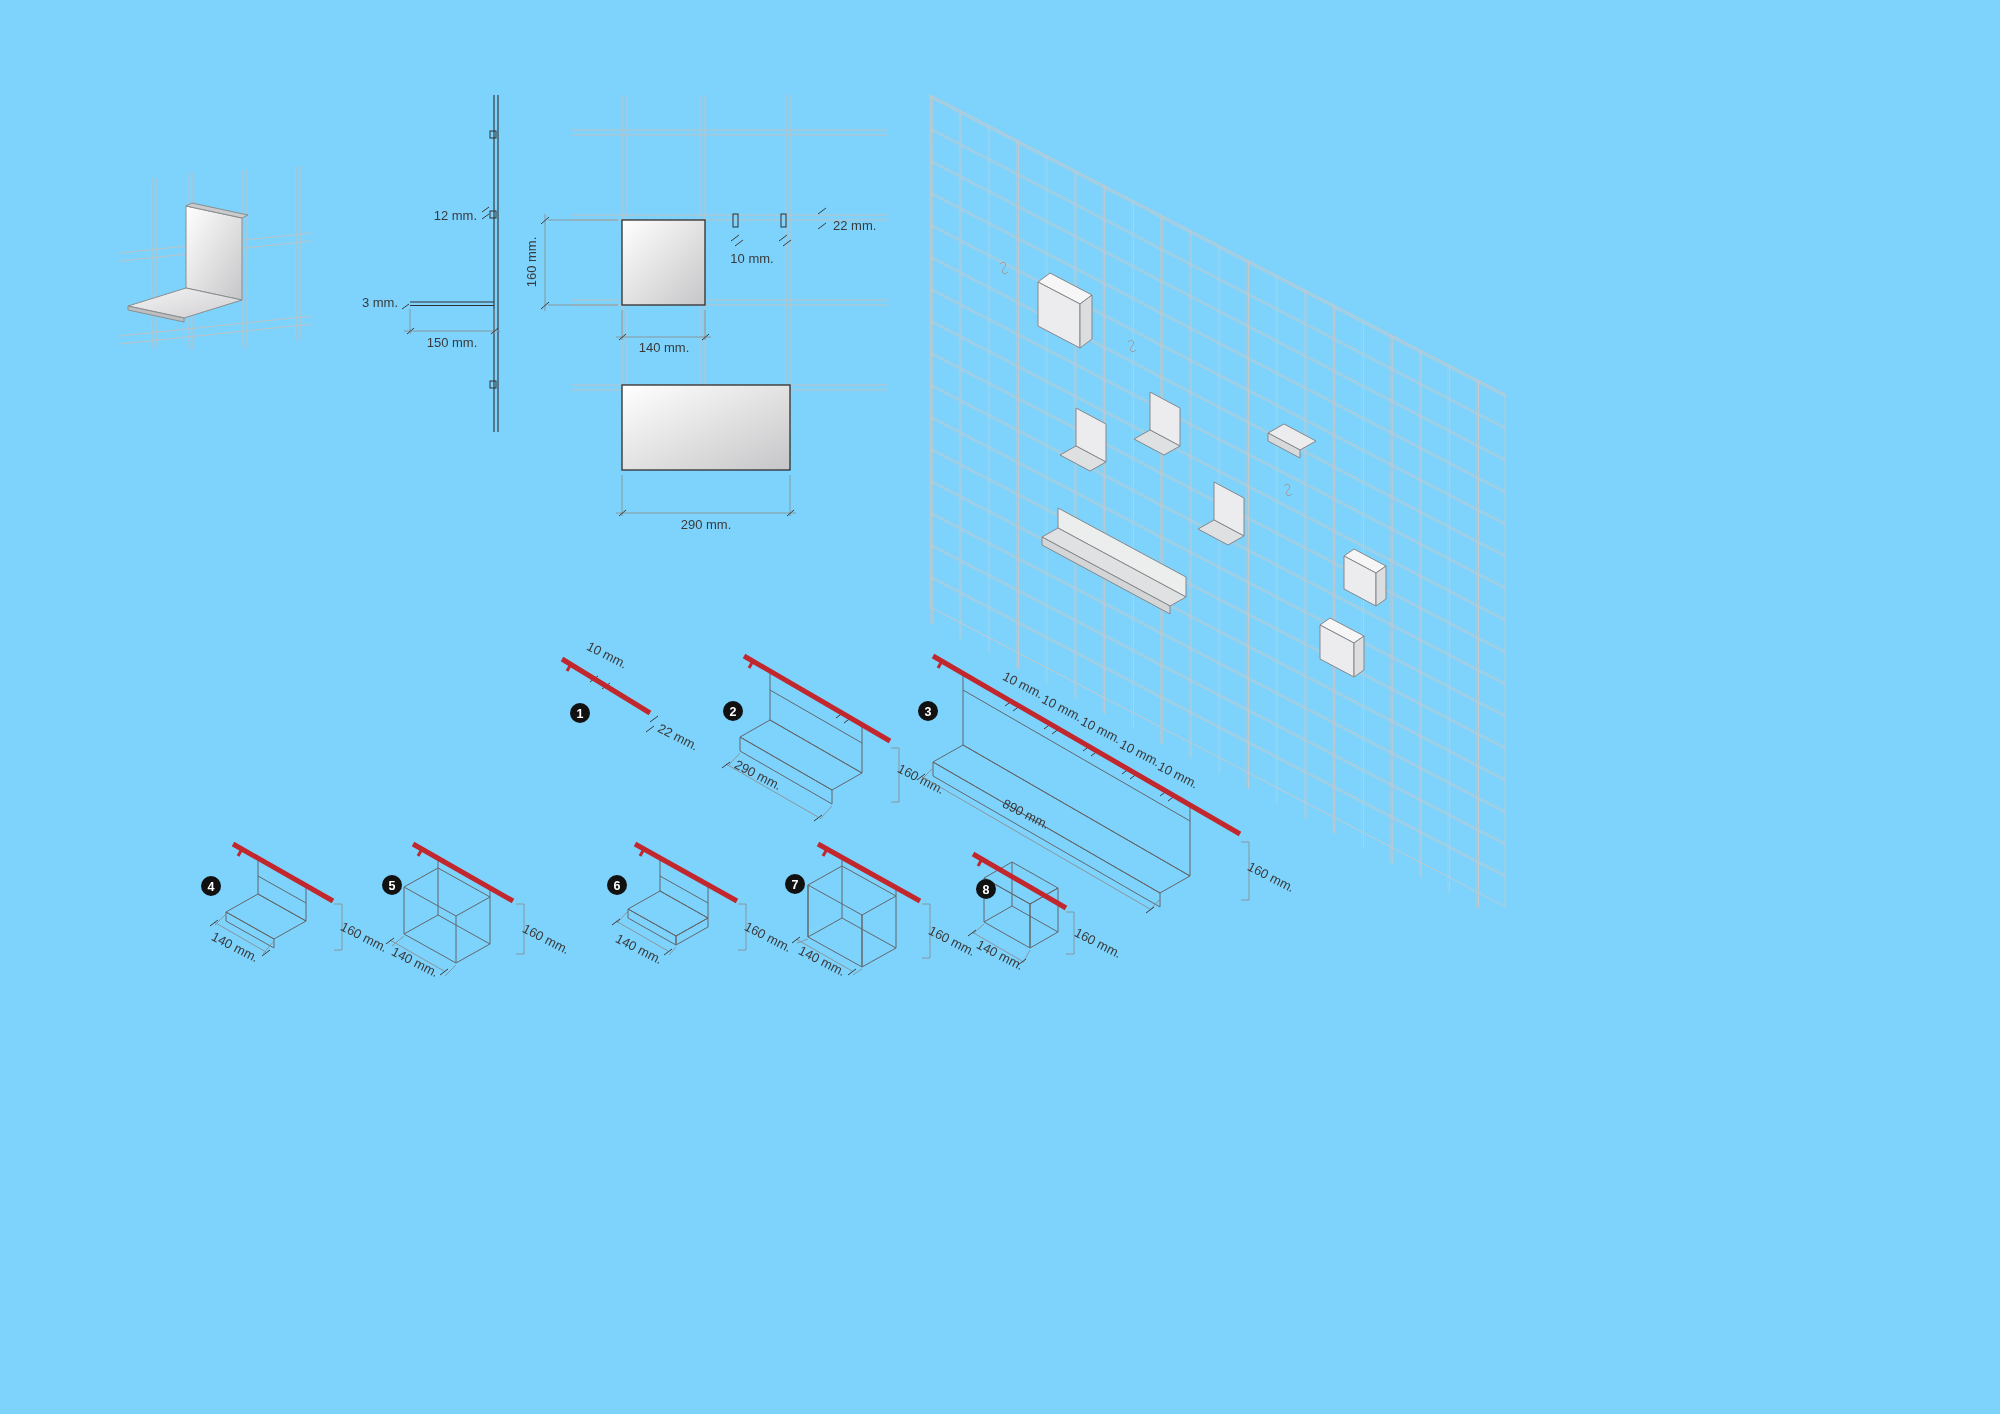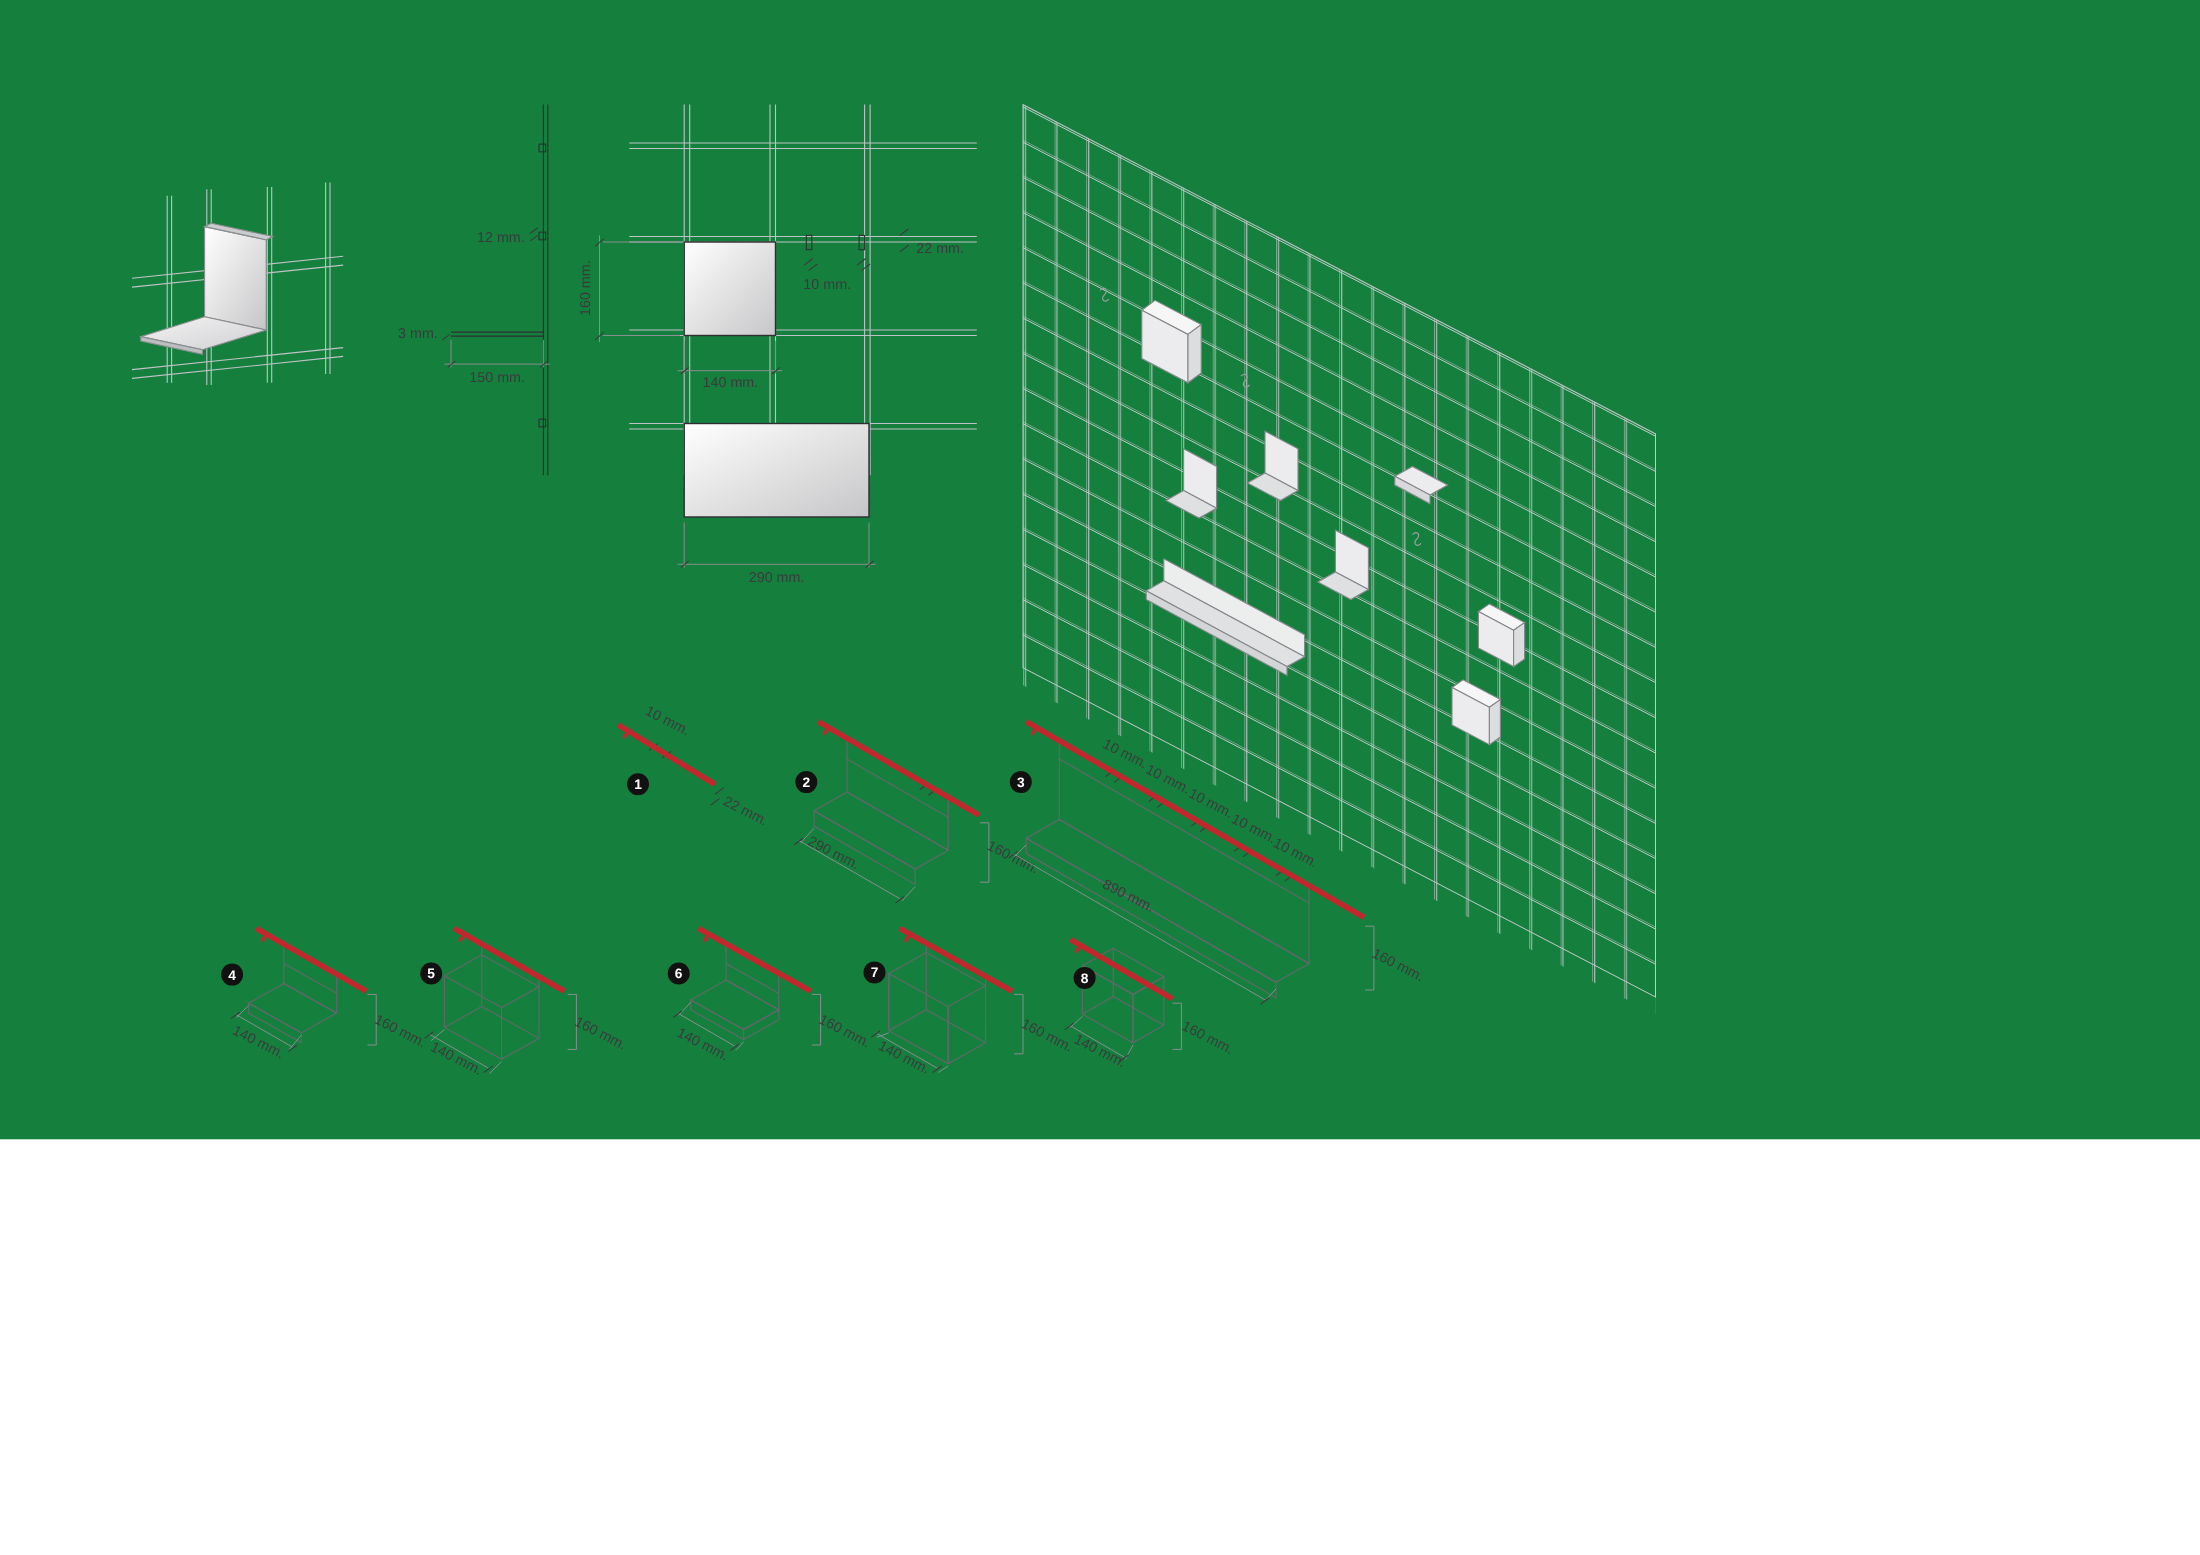--- a/index.html
+++ b/index.html
@@ -1,16 +1,16 @@
 <!DOCTYPE html>
 <html style="--accent-red: #c1272d; --line-dark: #2f2f31; --line-mid: #64676b; --line-light: #bfc2c6; --dim-text: #3a3a3c;"><head>
 <meta charset="utf-8">
 <style>
   html,body{margin:0;padding:0;background:#ffffff;}
-  .canvas{width:2000px;height:1036px;position:relative;background:#15803d;
+  .canvas{width:2000px;height:1414px;position:relative;background:#7dd3fc;
           font-family:"Liberation Sans",sans-serif;overflow:hidden;}
   svg{display:block;}
   .dimtext{font-family:"Liberation Sans",sans-serif;font-size:13px;fill:var(--dim-text,#3a3a3c);}
   .badge-num{font-family:"Liberation Sans",sans-serif;font-size:12.5px;font-weight:bold;fill:#ffffff;}
   .redbar{stroke:var(--accent-red,#c1272d);fill:none;}
   .wire{stroke:var(--line-mid,#64676b);stroke-width:1;fill:none;}
   .dark{stroke:var(--line-dark,#2f2f31);fill:none;}
   .lgrid{stroke:var(--line-light,#bfc2c6);stroke-width:1;fill:none;}
   .dim{stroke:#8b8e91;stroke-width:0.9;fill:none;}
   .tick{stroke:#3a3a3c;stroke-width:1;fill:none;}

